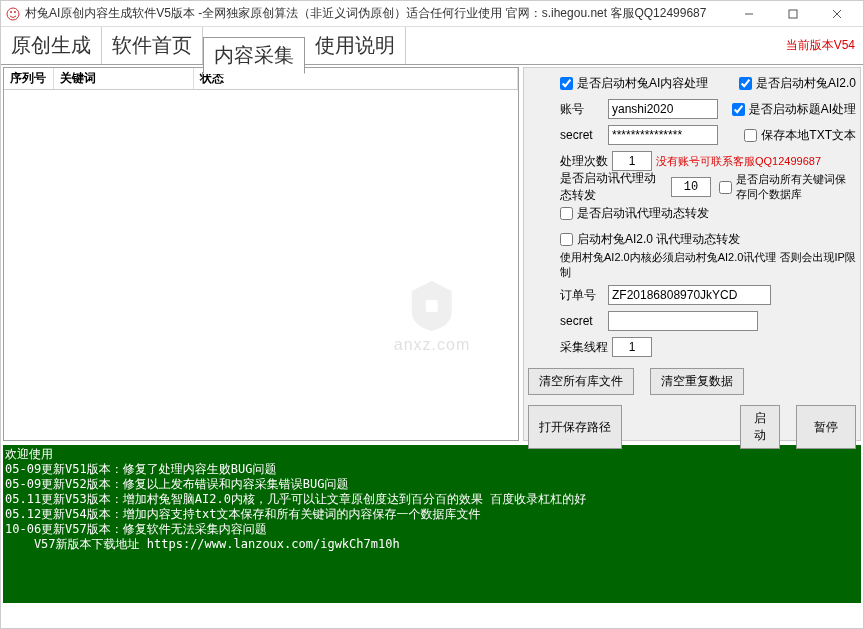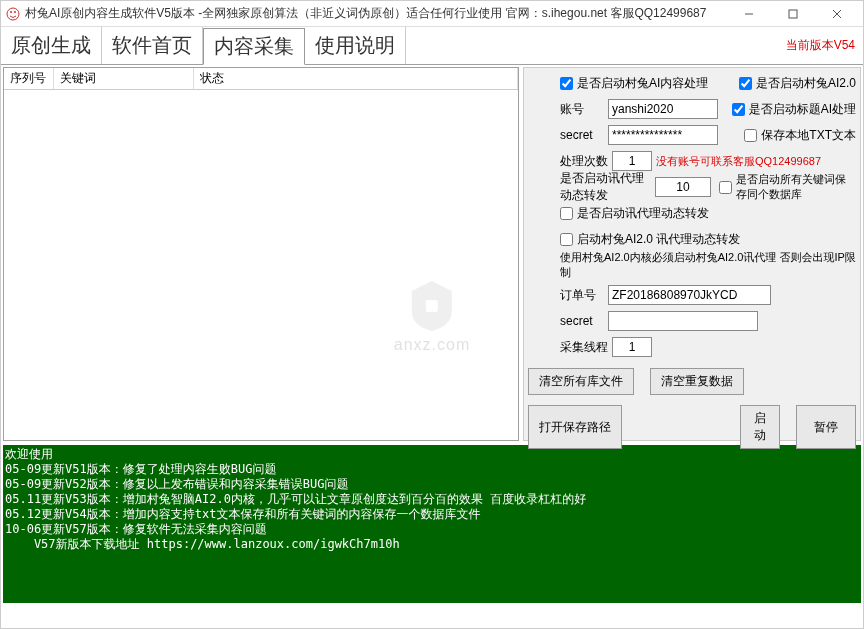--- a/index.html
+++ b/index.html
@@ -4,25 +4,25 @@
 <style>
 * { margin:0; padding:0; box-sizing:border-box; font-family:"Microsoft YaHei","SimSun",sans-serif; }
 body { background:#fff; width:864px; height:629px; overflow:hidden; border:1px solid #ccc; }
 .titlebar { height:26px; display:flex; align-items:center; padding:0 4px; border-bottom:1px solid #ddd; font-size:12px; }
 .titlebar .icon { width:16px; height:16px; margin-right:4px; display:flex; align-items:center; justify-content:center; }
 .titlebar .title { flex:1; color:#333; }
 .winbtn { width:44px; height:24px; display:flex; align-items:center; justify-content:center; color:#555; }
 .toprow { height:38px; display:flex; align-items:center; border-bottom:1px solid #a0a0a0; }
 .tabs { display:flex; height:100%; }
 .tab { padding:0 10px; font-size:20px; color:#333; display:flex; align-items:center; border-right:1px solid #ccc; cursor:default; }
-.tab.active { border-top:1px solid #999; border-right:1px solid #999; border-left:1px solid #999; border-bottom:1px solid #fff; position:relative; top:1px; background:#fff; }
+.tab.active { border-top:1px solid #999; border-right:1px solid #999; border-left:1px solid #999; border-bottom:1px solid #fff; position:relative; top:10px; background:#fff; }
 .ver { margin-left:auto; margin-right:8px; color:#d00; font-size:12px; }
 .content { display:flex; height:378px; }
 .left { flex:1; border:1px solid #a0a0a0; margin:2px; display:flex; flex-direction:column; background:#fff; }
-.lhead { height:22px; display:flex; border-bottom:1px solid #ccc; font-size:12px; }
+.lhead { height:22px; display:flex; border-bottom:1px solid #ccc; font-size:12px;font-weight:bold; }
 .lhead div { padding:2px 6px; border-right:1px solid #ddd; }
 .lh1 { width:50px; } .lh2 { width:140px; } .lh3 { flex:1; }
 .lbody { flex:1; }
 .right { width:338px; background:#f0f0f0; border:1px solid #ccc; margin:2px; padding:4px; font-size:12px; display:flex; flex-direction:column; gap:4px; }
 .row { display:flex; align-items:center; gap:4px; min-height:22px;padding-left:32px; }
 .lbl { color:#000; }
 .chk { width:13px; height:13px; }
 input[type=text] { border:1px solid #888; height:20px; padding:0 3px; font-size:12px; background:#fff; }
 .sp1 { flex:1; }
 .redtxt { color:#d00; font-size:11px; }
@@ -108,21 +108,21 @@
       <input type="checkbox" class="chk" style="">
       <span class="lbl">保存本地TXT文本</span>
     </div>
     <div class="row">
       <span class="lbl">处理次数</span>
       <input type="text" style="width: 40px; text-align: center;" value="1">
       <span class="redtxt">没有账号可联系客服QQ12499687</span>
     </div>
     <div class="row">
       <span class="lbl">是否启动讯代理动态转发</span>
-      <input type="text" style="width: 56px; text-align: center;" value="10">
+      <input type="text" style="width: 40px; text-align: center; font-family: Liberation Mono, monospace;" value="10">
       <span class="sp1"></span>
       <input type="checkbox" class="chk" style="">
       <span class="lbl" style="font-size:11px;max-width:120px">是否启动所有关键词保存同个数据库</span>
     </div>
     <div class="row">
       <input type="checkbox" class="chk" style="">
       <span class="lbl">是否启动讯代理动态转发</span>
     </div>
     <div class="row">
       <input type="checkbox" class="chk" style="">

